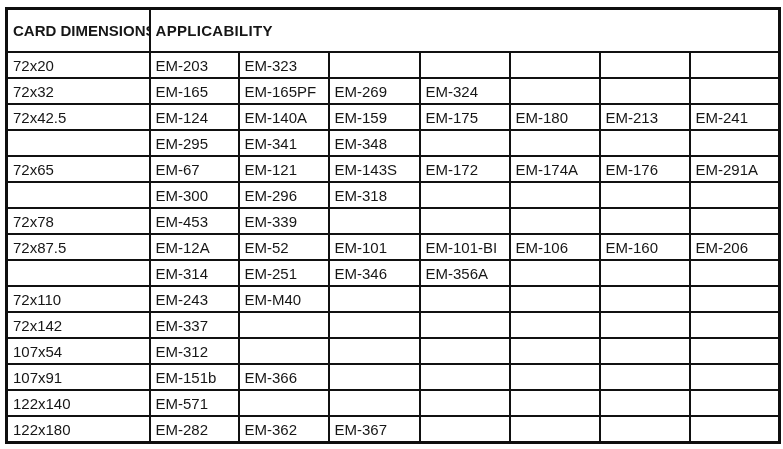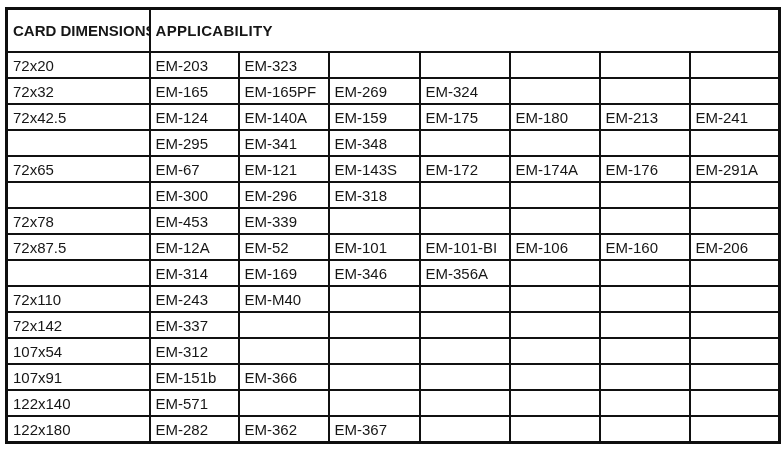--- a/index.html
+++ b/index.html
@@ -159,21 +159,21 @@
     <td>EM-52</td>
     <td>EM-101</td>
     <td>EM-101-BI</td>
     <td>EM-106</td>
     <td>EM-160</td>
     <td>EM-206</td>
   </tr>
         <tr>
     <td class="dim-cell"></td>
     <td>EM-314</td>
-    <td>EM-169</td>
+    <td>EM-251</td>
     <td>EM-346</td>
     <td>EM-356A</td>
     <td></td>
     <td></td>
     <td></td>
   </tr>
         <tr>
     <td class="dim-cell">72x110</td>
     <td>EM-243</td>
     <td>EM-M40</td>

